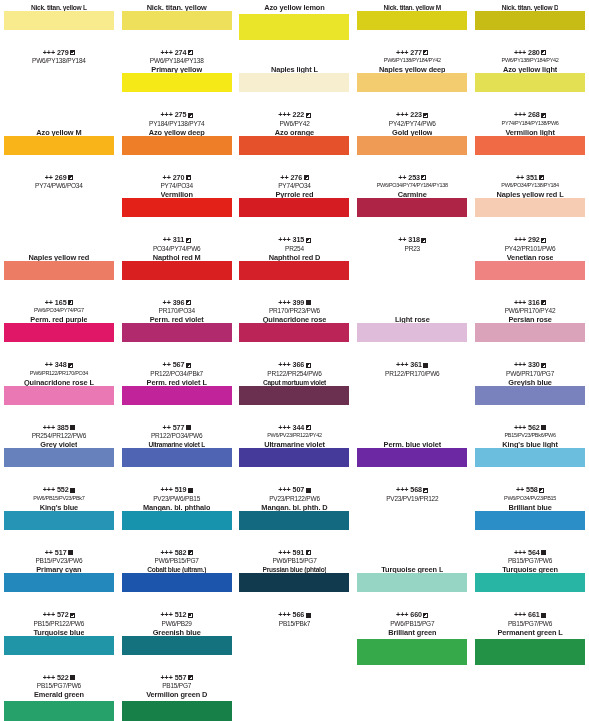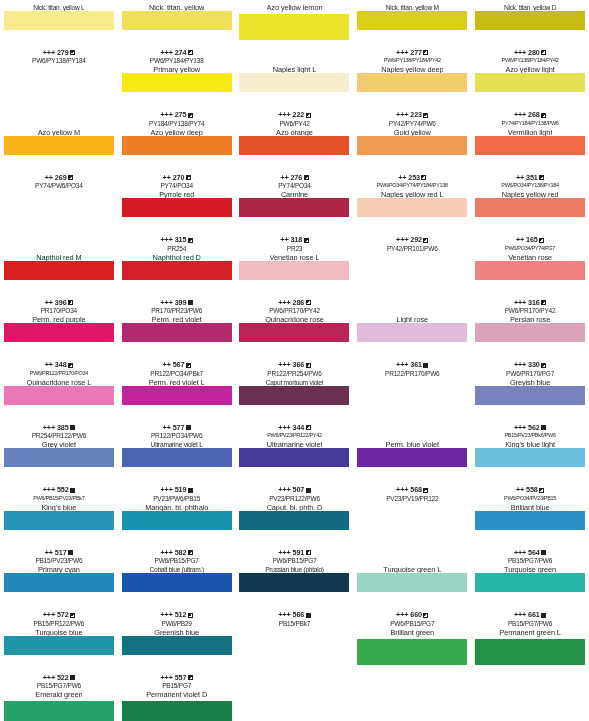--- a/index.html
+++ b/index.html
@@ -31,21 +31,21 @@
     overflow:hidden;
   }
   .cell.empty{visibility:hidden;}
   .name{
     font-size:7.4px;
     line-height:8px;
     height:10px;
     text-align:left;
     white-space:nowrap;
     overflow:hidden;
-    font-weight:400;
+    font-weight:700;
     letter-spacing:-0.1px;
     padding-top:1.5px;
     color:#231f20;
   }
   .name.sm{font-size:6.6px;letter-spacing:-0.25px;}
   .swatch{
     width:100%;
     max-width:110px;
     height:26px;
     margin:0 auto;
@@ -192,20 +192,28 @@
       <div class="cell">
         <div class="name">Vermilion light</div>
         <div class="swatch" style="background: rgb(239, 106, 69);"></div>
         <div class="meta">
           <div class="code"><span>++ 351</span><span class="sqr half"></span></div>
           <div class="pig sm">PW6/PO34/PY138/PY184</div>
         </div>
       </div>
       <div class="cell empty"></div>
       <div class="cell">
+        <div class="name">Vermilion</div>
+        <div class="swatch" style="background: rgb(227, 33, 25);"></div>
+        <div class="meta">
+          <div class="code"><span>++ 311</span><span class="sqr half"></span></div>
+          <div class="pig">PO34/PY74/PW6</div>
+        </div>
+      </div>
+      <div class="cell">
         <div class="name">Pyrrole red</div>
         <div class="swatch" style="background: rgb(214, 28, 35);"></div>
         <div class="meta">
           <div class="code"><span>+++ 315</span><span class="sqr half"></span></div>
           <div class="pig">PR254</div>
         </div>
       </div>
       <div class="cell">
         <div class="name">Carmine</div>
         <div class="swatch" style="background: rgb(173, 36, 71);"></div>
@@ -239,28 +247,20 @@
         </div>
       </div>
       <div class="cell">
         <div class="name">Naphthol red D</div>
         <div class="swatch" style="background: rgb(212, 32, 41);"></div>
         <div class="meta">
           <div class="code"><span>+++ 399</span><span class="sqr full"></span></div>
           <div class="pig">PR170/PR23/PW6</div>
         </div>
       </div>
-      <div class="cell">
-        <div class="name">Venetian rose L</div>
-        <div class="swatch" style="background: rgb(243, 186, 194);"></div>
-        <div class="meta">
-          <div class="code"><span>+++ 286</span><span class="sqr half"></span></div>
-          <div class="pig">PW6/PR170/PY42</div>
-        </div>
-      </div>
       <div class="cell empty"></div>
       <div class="cell">
         <div class="name">Venetian rose</div>
         <div class="swatch" style="background: rgb(239, 131, 130);"></div>
         <div class="meta">
           <div class="code"><span>+++ 316</span><span class="sqr half"></span></div>
           <div class="pig">PW6/PR170/PY42</div>
         </div>
       </div>
       <div class="cell">
@@ -386,21 +386,21 @@
       </div>
       <div class="cell">
         <div class="name">Mangan. bl. phthalo</div>
         <div class="swatch" style="background: rgb(24, 147, 174);"></div>
         <div class="meta">
           <div class="code"><span>+++ 582</span><span class="sqr half"></span></div>
           <div class="pig">PW6/PB15/PG7</div>
         </div>
       </div>
       <div class="cell">
-        <div class="name">Caput. bl. phth. D</div>
+        <div class="name">Mangan. bl. phth. D</div>
         <div class="swatch" style="background: rgb(19, 106, 128);"></div>
         <div class="meta">
           <div class="code"><span>+++ 591</span><span class="sqr half"></span></div>
           <div class="pig">PW6/PB15/PG7</div>
         </div>
       </div>
       <div class="cell empty"></div>
       <div class="cell">
         <div class="name">Brilliant blue</div>
         <div class="swatch" style="background: rgb(43, 142, 199);"></div>
@@ -472,17 +472,17 @@
       </div>
       <div class="cell">
         <div class="name">Permanent green L</div>
         <div class="swatch" style="background: rgb(36, 146, 70);"></div>
       </div>
       <div class="cell">
         <div class="name">Emerald green</div>
         <div class="swatch" style="background: rgb(39, 161, 106);"></div>
       </div>
       <div class="cell">
-        <div class="name">Permanent violet D</div>
+        <div class="name">Vermilion green D</div>
         <div class="swatch" style="background: rgb(22, 128, 72);"></div>
       </div>
     </div>
 </div>
 
 </body></html>

